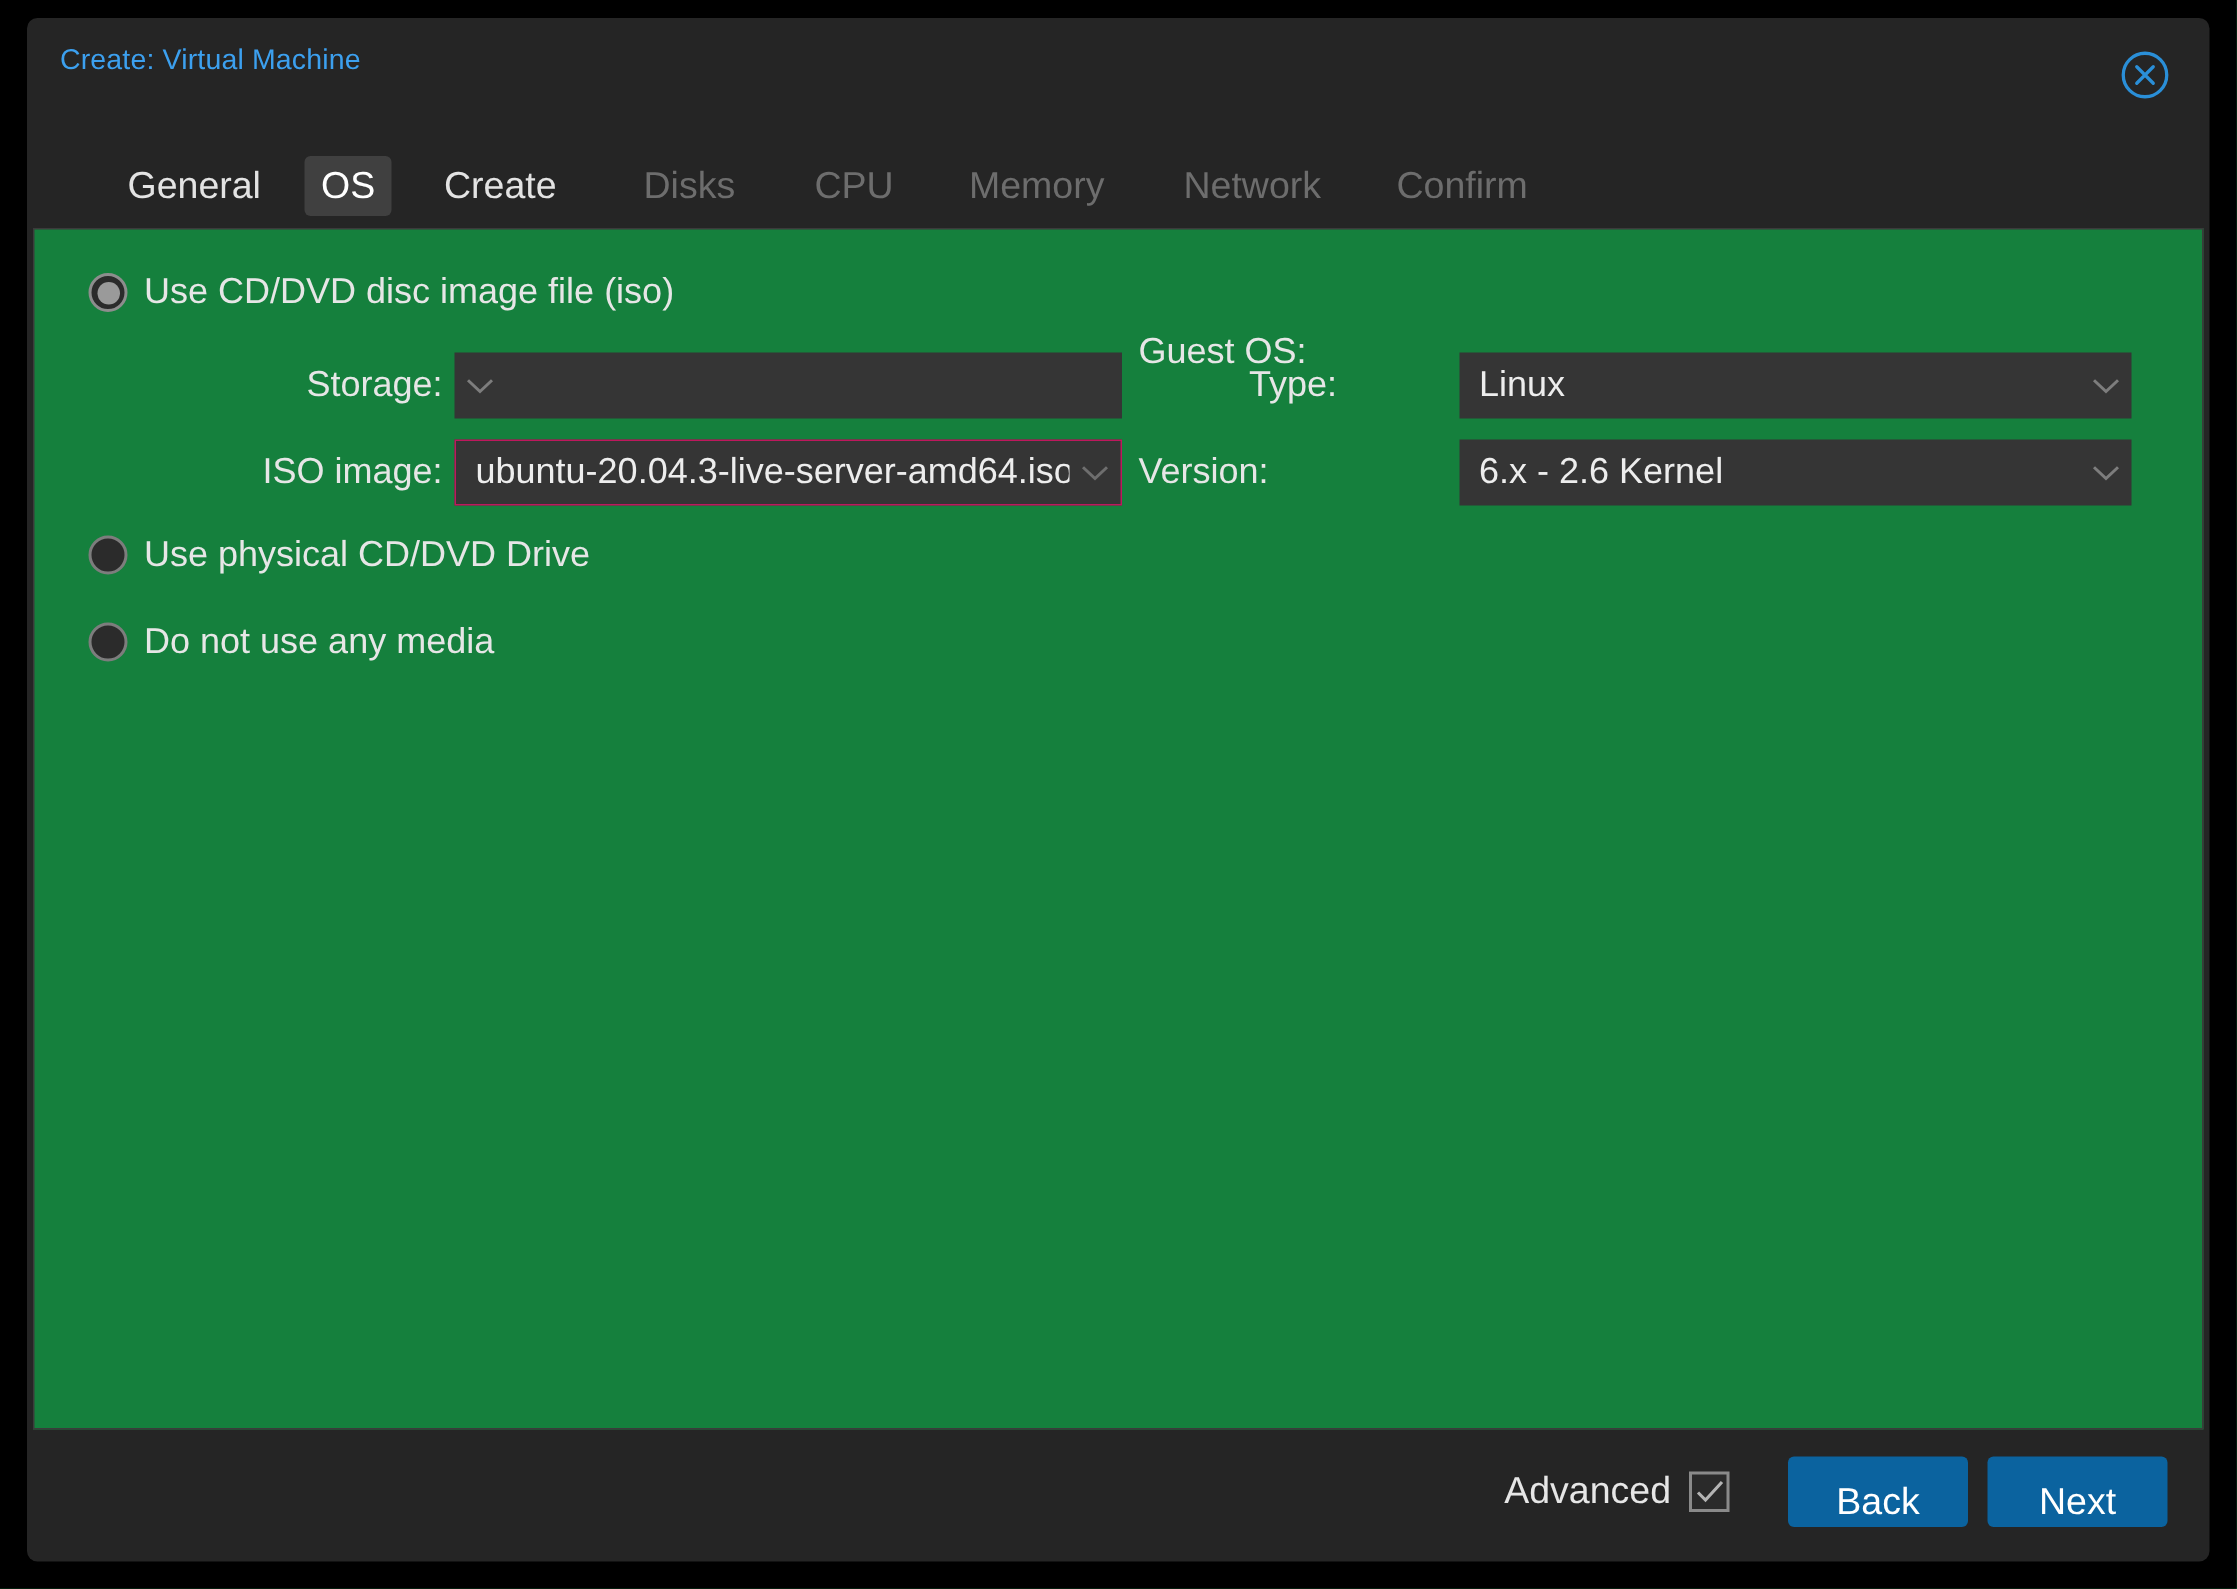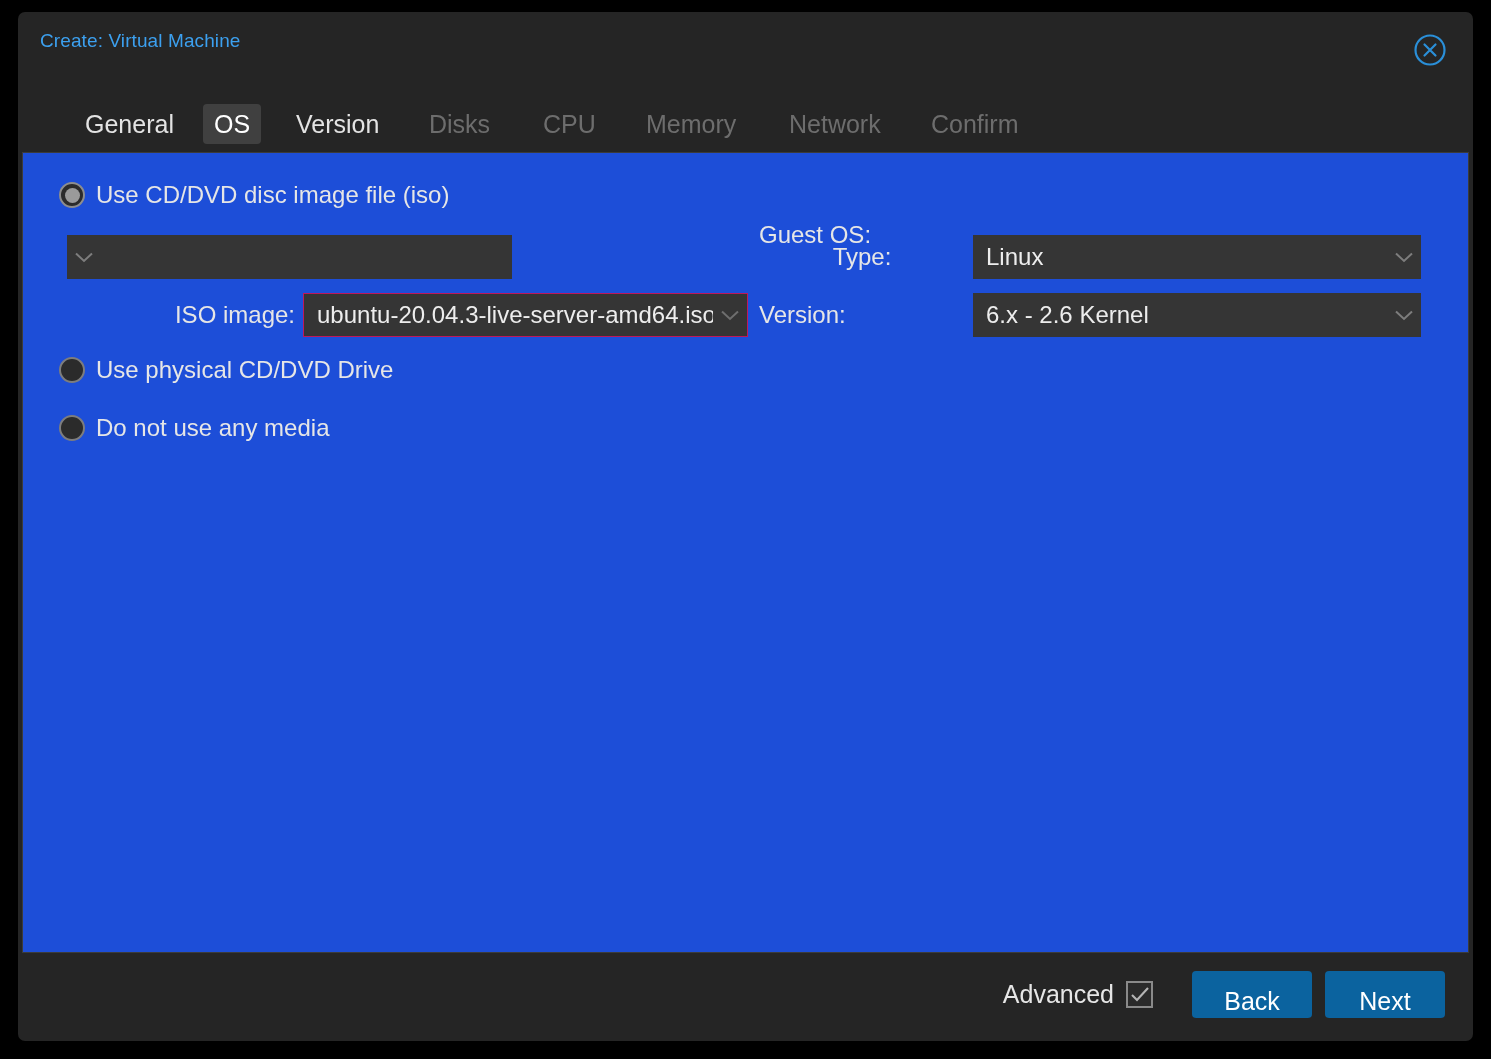--- a/index.html
+++ b/index.html
@@ -85,21 +85,21 @@
   }
 
   
   .panel {
     position: absolute;
     left: 4px;
     top: 140px;
     width: 1447px;
     height: 801px;
     border: 1px solid #3b3b3b;
-    background: #1d4ed8;
+    background: #15803d;
     box-sizing: border-box;
   }
 
   .form-col-left {
     position: absolute;
     left: 36px;
     top: 28px;
     width: 688px;
   }
   .form-col-right {
@@ -257,38 +257,39 @@
       <svg width="34" height="34" viewBox="0 0 34 34">
         <circle cx="17" cy="17" r="14.5" fill="none" stroke="#2a8fd8" stroke-width="2.2"></circle>
         <path d="M11.5 11.5 L22.5 22.5 M22.5 11.5 L11.5 22.5" stroke="#2a8fd8" stroke-width="2.2" stroke-linecap="round"></path>
       </svg>
     </div>
   </div>
 
   <div class="tabbar">
     <div class="tab" style="left:56px">General</div>
     <div class="tab active" style="left:185px">OS</div>
-    <div class="tab" style="left:267px">Version</div>
+    <div class="tab" style="left:267px">Create</div>
     <div class="tab disabled" style="left:400px">Disks</div>
     <div class="tab disabled" style="left:514px">CPU</div>
     <div class="tab disabled" style="left:617px">Memory</div>
     <div class="tab disabled" style="left:760px">Network</div>
     <div class="tab disabled" style="left:902px">Confirm</div>
   </div>
 
   <div class="panel">
 
     <div class="form-col-left">
 
       <div class="radio-row" style="top:0px">
         <span class="radio checked"></span>
         <span class="radio-label">Use CD/DVD disc image file (iso)</span>
       </div>
 
       <div class="field-row" style="top:54px; left:0;">
+        <span class="field-label" style="width:236px">Storage:</span>
         <span class="combo" style="width:445px; margin-left:8px">
           <span class="chev">
             <svg width="18" height="11" viewBox="0 0 18 11">
                 <path d="M1 1.5 L9 9 L17 1.5" fill="none" stroke="#7d7d7d" stroke-width="2"></path>
               </svg>
           </span>
         </span>
       </div>
 
       <div class="field-row" style="top:112px; left:0;">

